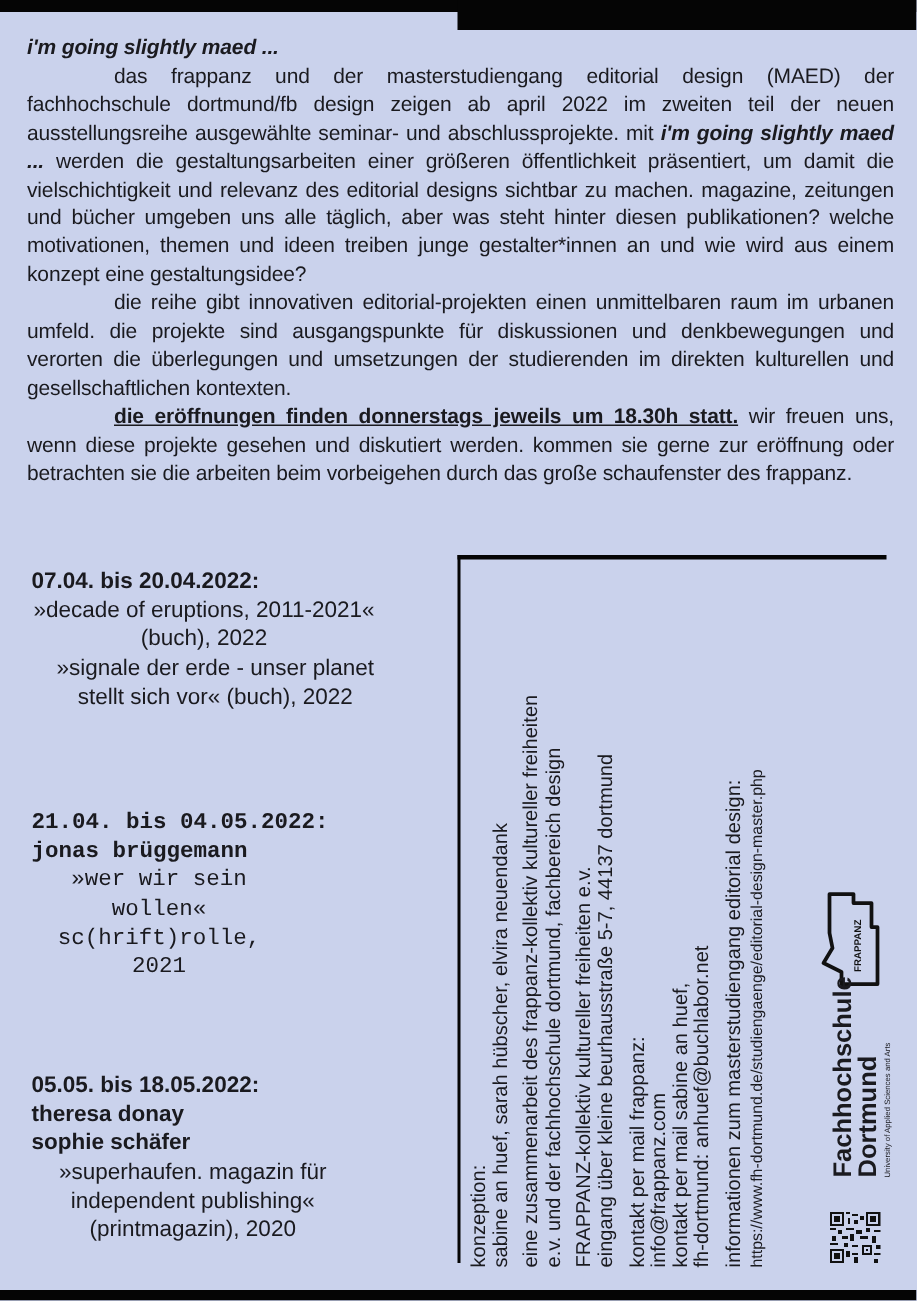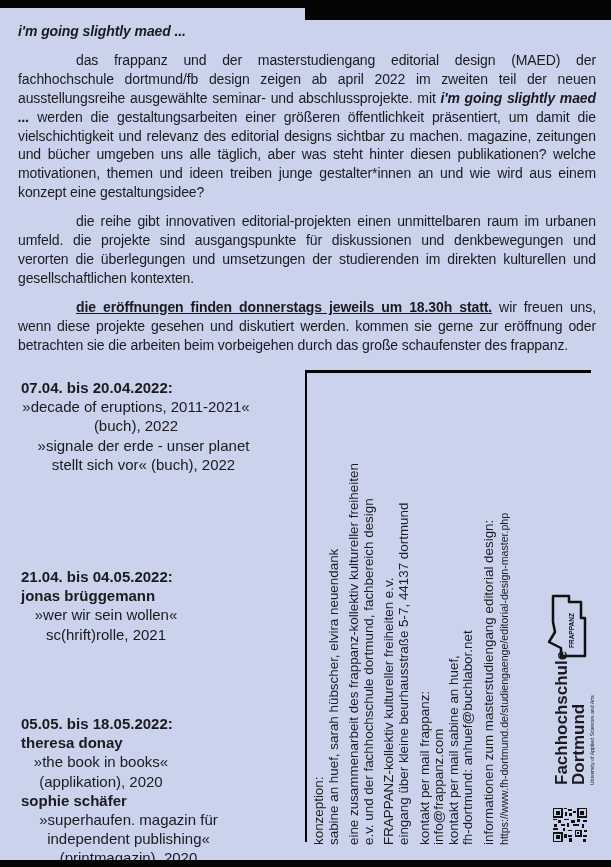--- a/index.html
+++ b/index.html
@@ -11,21 +11,21 @@
   .top-bar { position:absolute; left:0; top:0; width:611px; height:8px; background:#050505; }
   .top-block { position:absolute; left:305px; top:0; width:306px; height:20px; background:#050505; }
   .bottom-bar { position:absolute; left:0; top:860px; width:611px; height:7px; background:#050505; }
 
   .intro {
     position:absolute; left:18px; top:22px; width:578px;
     font-size:14px; line-height:18.9px; text-align:justify;
     letter-spacing:-0.1px;
   }
   .intro p { margin:0; }
-  .intro .indent { text-indent:58px;margin-top:10px; }
+  .intro .indent { text-indent:58px; }
   .intro .title { font-weight:bold; font-style:italic; }
   .intro i.b { font-weight:bold; font-style:italic; }
   .intro b { font-weight:bold;text-decoration:underline; }
 
   .schedule { position:absolute; left:21px; width:280px; font-size:15px; line-height:19.2px; }
   .schedule .date, .schedule .name { font-weight:bold; display:block; }
   .schedule .work { display:block;text-align:center; }
 
   .bracket-h { position:absolute; left:305px; top:370px; width:286px; height:3px; background:#050505; }
   .bracket-v { position:absolute; left:305px; top:370px; width:2px; height:472px; background:#050505; }
@@ -56,30 +56,29 @@
   <p class="indent">die reihe gibt innovativen editorial-projekten einen unmittelbaren raum im urbanen umfeld. die projekte sind ausgangspunkte für diskussionen und denkbewegungen und verorten die überlegungen und umsetzungen der studierenden im direkten kulturellen und gesellschaftlichen kontexten.</p>
   <p class="indent"><b>die eröffnungen finden donnerstags jeweils um 18.30h statt.</b><span> wir freuen uns, wenn diese projekte gesehen und diskutiert werden. kommen sie gerne zur eröffnung oder betrachten sie die arbeiten beim vorbeigehen durch das große schaufenster des frappanz.</span></p>
 </div>
 
 <div class="schedule" style="top:378px;">
   <span class="date">07.04. bis 20.04.2022:</span>
   <span class="work" style="width:230px">»decade of eruptions, 2011-2021« (buch), 2022</span>
   <span class="work" style="width:245px">»signale der erde - unser planet stellt sich vor« (buch), 2022</span>
 </div>
 
-<div class="schedule" style="top:567px;">
+<div class="schedule" style="top:539px;font-family:Liberation Mono, monospace;">
   <span class="date">21.04. bis 04.05.2022:</span>
   <span class="name">jonas brüggemann</span>
   <span class="work" style="width:170px">»wer wir sein wollen« sc(hrift)rolle, 2021</span>
 </div>
 
 <div class="schedule" style="top:714px;">
   <span class="date">05.05. bis 18.05.2022:</span>
   <span class="name">theresa donay</span>
-  <span class="work" style="width:160px">»the book in books« (applikation), 2020</span>
   <span class="name">sophie schäfer</span>
   <span class="work" style="width:215px">»superhaufen. magazin für independent publishing« (printmagazin), 2020</span>
 </div>
 
 <div class="bracket-h"></div>
 <div class="bracket-v"></div>
 
 <div class="rot-wrap">
   <p><span>konzeption:</span><br><span>sabine an huef, sarah hübscher, elvira neuendank</span></p>
   <p><span>eine zusammenarbeit des frappanz-kollektiv kultureller freiheiten</span><br><span>e.v. und der fachhochschule dortmund, fachbereich design</span></p>

